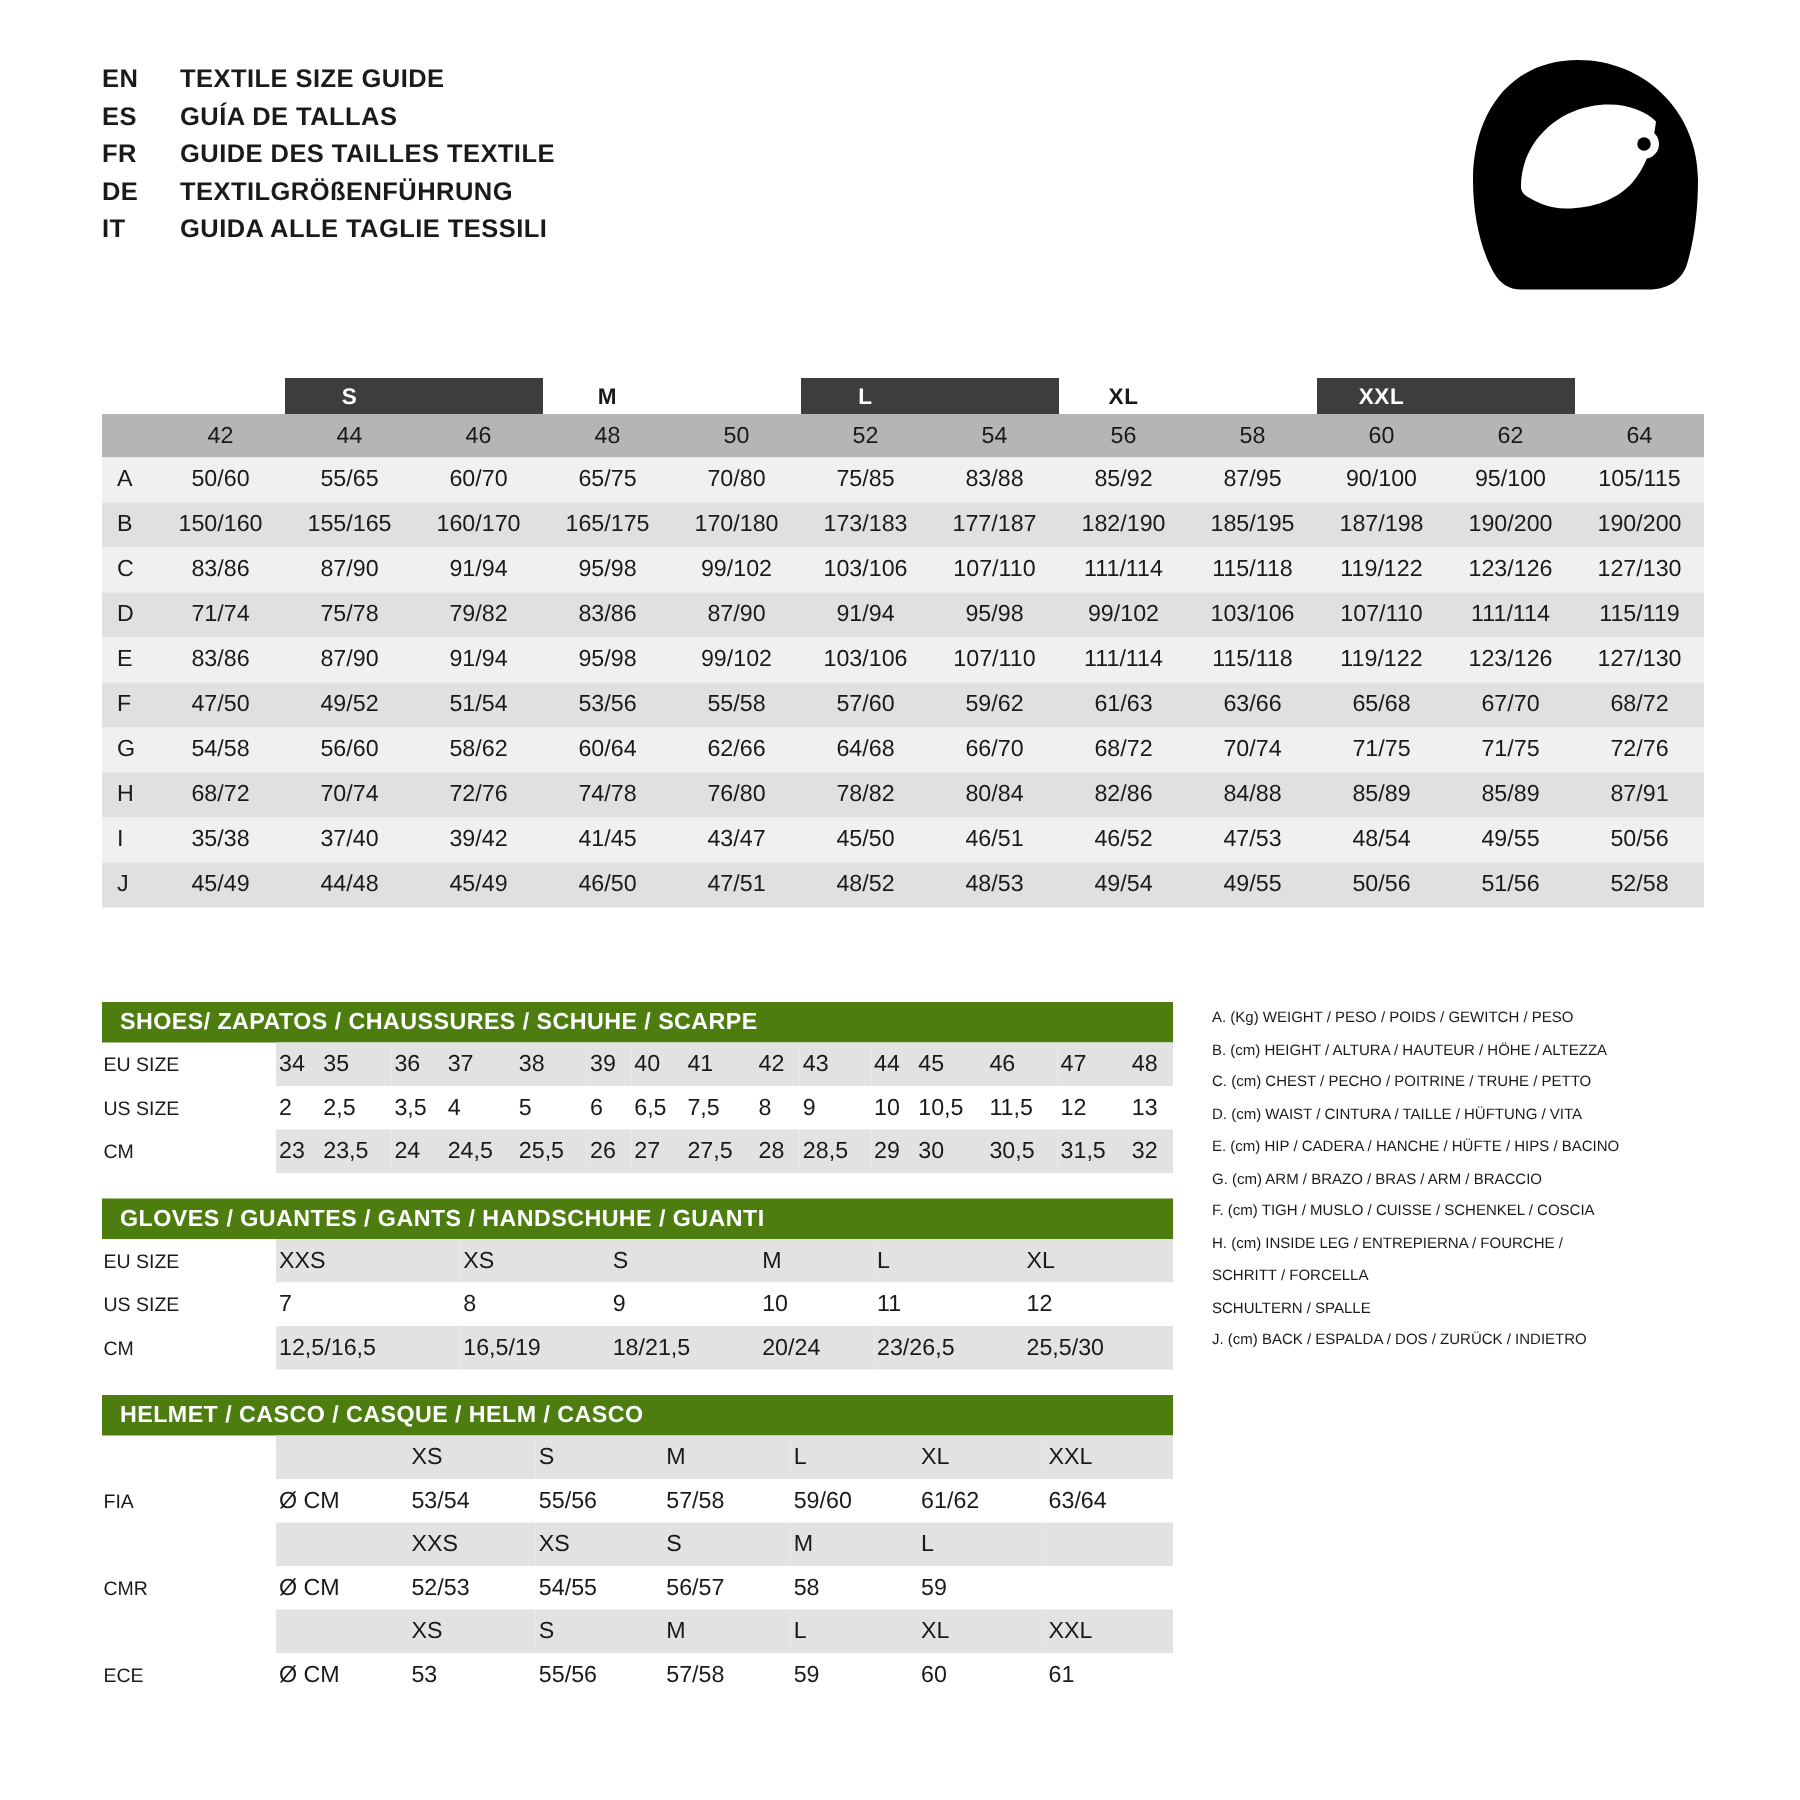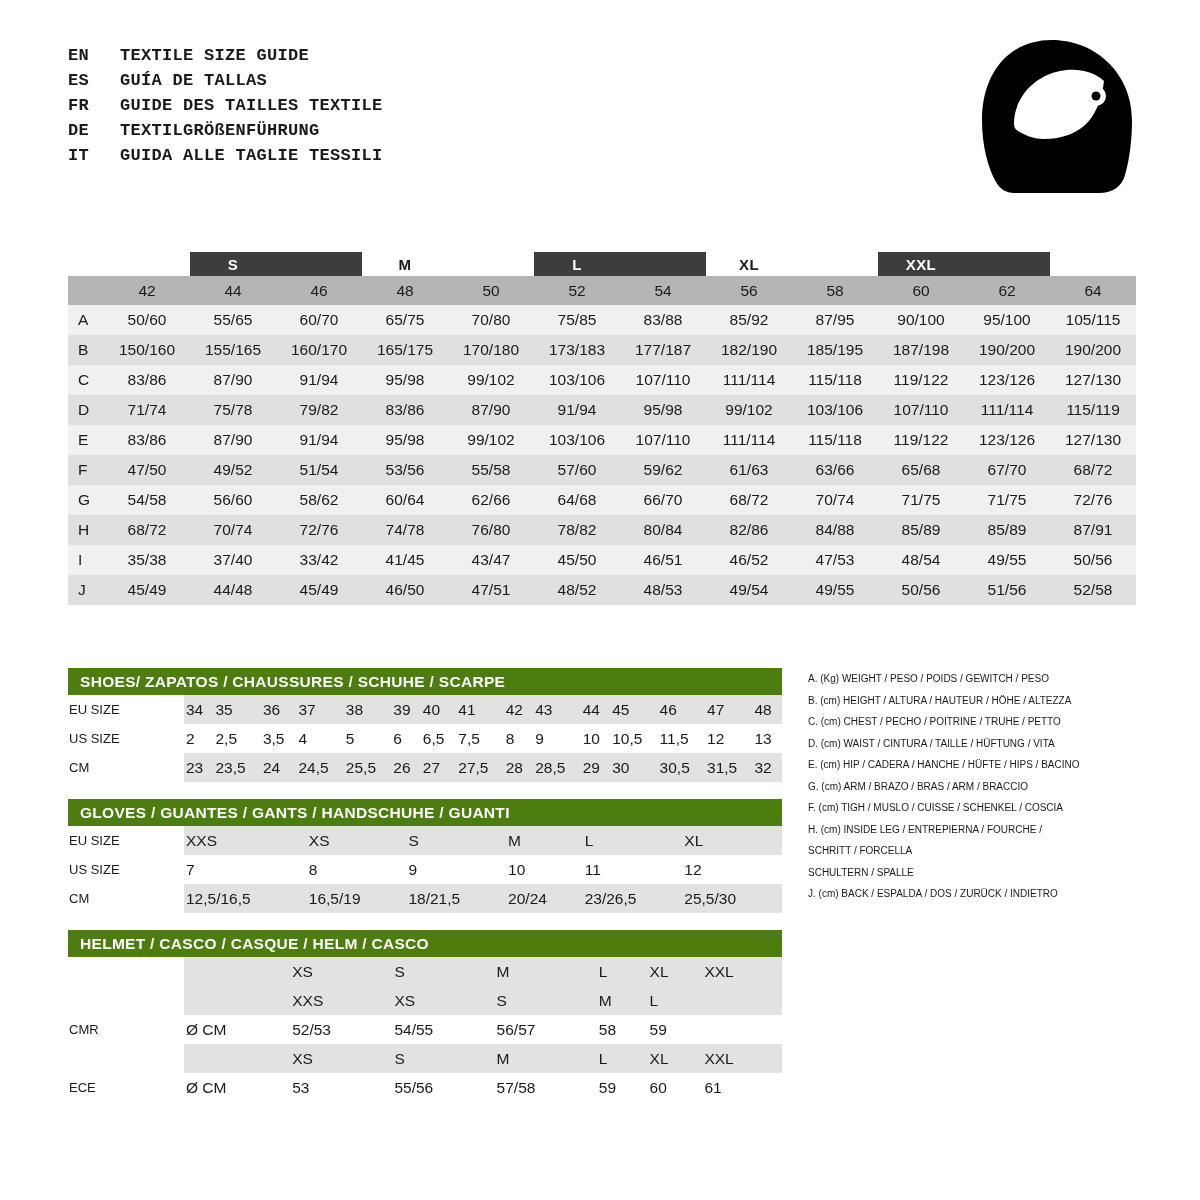--- a/index.html
+++ b/index.html
@@ -18,23 +18,22 @@
 
   
   .header {
     position: absolute;
     top: 40px;
     left: 68px;
     width: 700px;
   }
   .hdr-row {
     display: flex;
-    align-items: flex-end;
+    align-items: center;
     height: 25px;
-    font-family: Liberation Mono, monospace;
   }
   .hdr-lang {
     width: 52px;
     font-size: 17px;
     font-weight: bold;
     letter-spacing: .3px;
   }
   .hdr-text {
     font-size: 17px;
     font-weight: bold;
@@ -332,21 +331,21 @@
     <td>82/86</td>
     <td>84/88</td>
     <td>85/89</td>
     <td>85/89</td>
     <td>87/91</td>
   </tr>
   <tr class="zebra-a">
     <td class="rowlab">I</td>
     <td>35/38</td>
     <td>37/40</td>
-    <td>33/42</td>
+    <td>39/42</td>
     <td>41/45</td>
     <td>43/47</td>
     <td>45/50</td>
     <td>46/51</td>
     <td>46/52</td>
     <td>47/53</td>
     <td>48/54</td>
     <td>49/55</td>
     <td>50/56</td>
   </tr>
@@ -482,20 +481,30 @@
       <tr class="shade">
         <td class="sub-lab"></td>
         <td></td>
         <td>XS</td>
         <td>S</td>
         <td>M</td>
         <td>L</td>
         <td>XL</td>
         <td>XXL</td>
       </tr>
+      <tr class="plain">
+        <td class="sub-lab">FIA</td>
+        <td>Ø CM</td>
+        <td>53/54</td>
+        <td>55/56</td>
+        <td>57/58</td>
+        <td>59/60</td>
+        <td>61/62</td>
+        <td>63/64</td>
+      </tr>
 
       <tr class="shade">
         <td class="sub-lab"></td>
         <td></td>
         <td>XXS</td>
         <td>XS</td>
         <td>S</td>
         <td>M</td>
         <td>L</td>
         <td></td>

